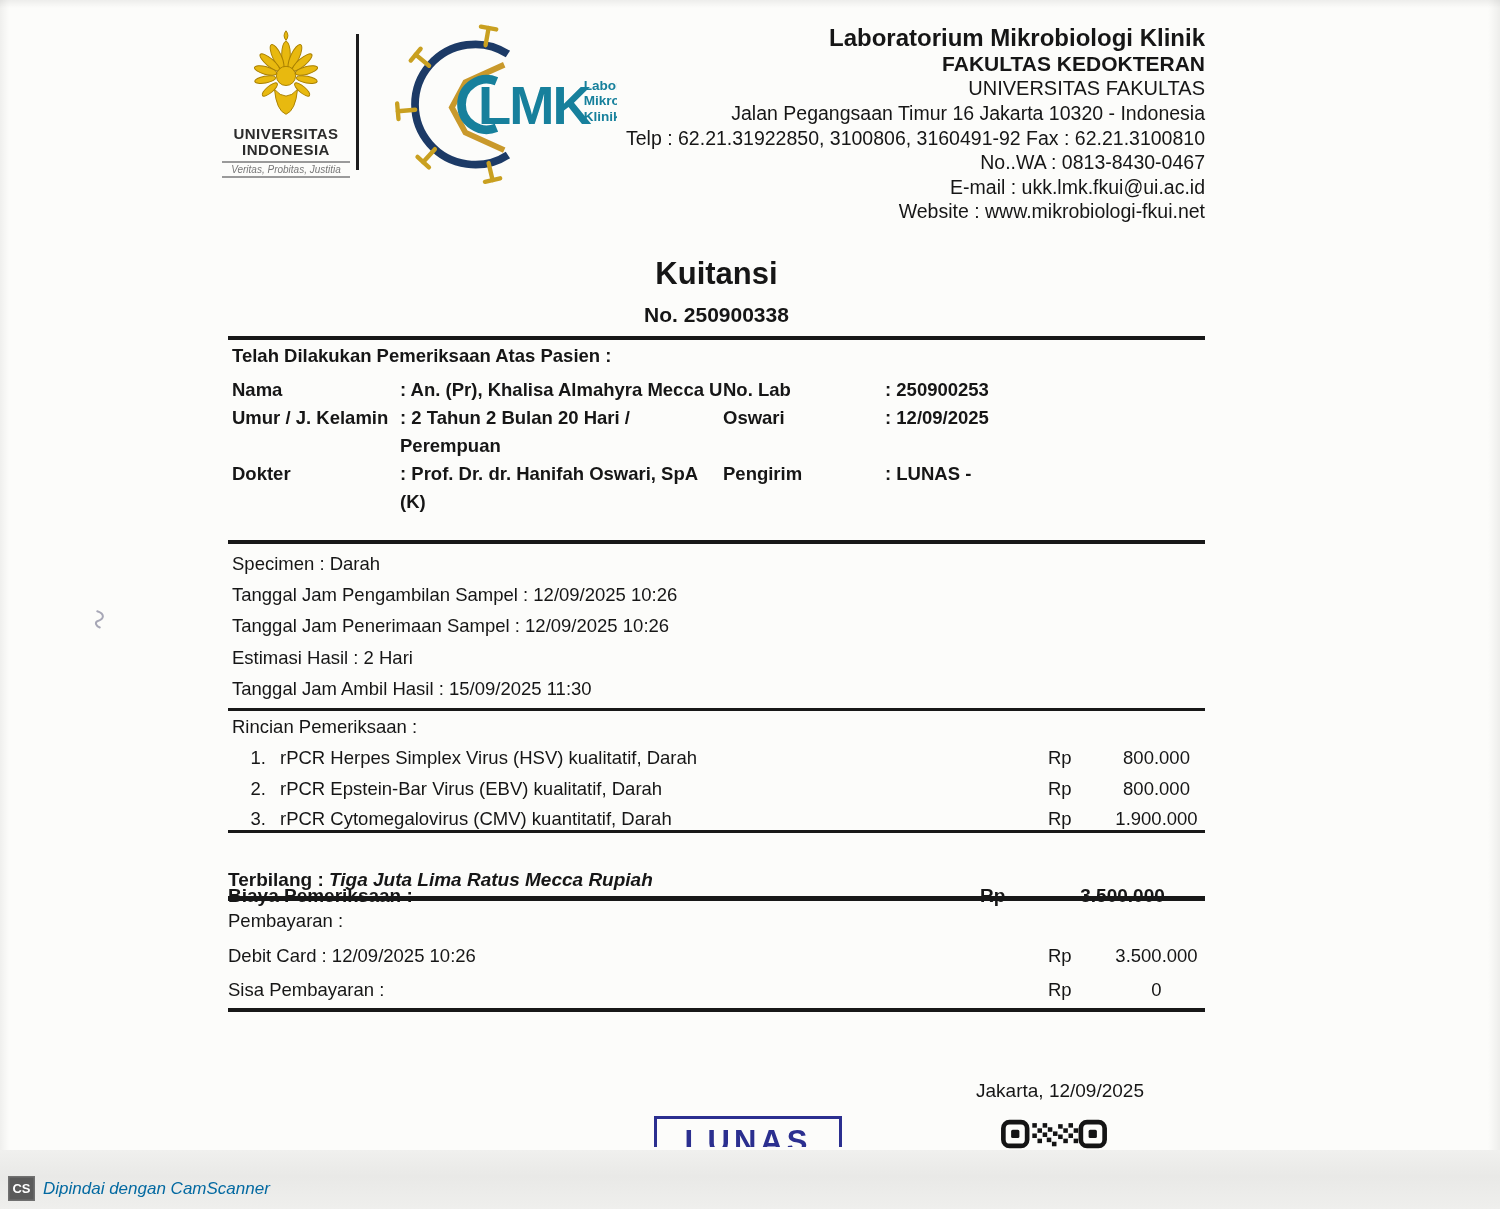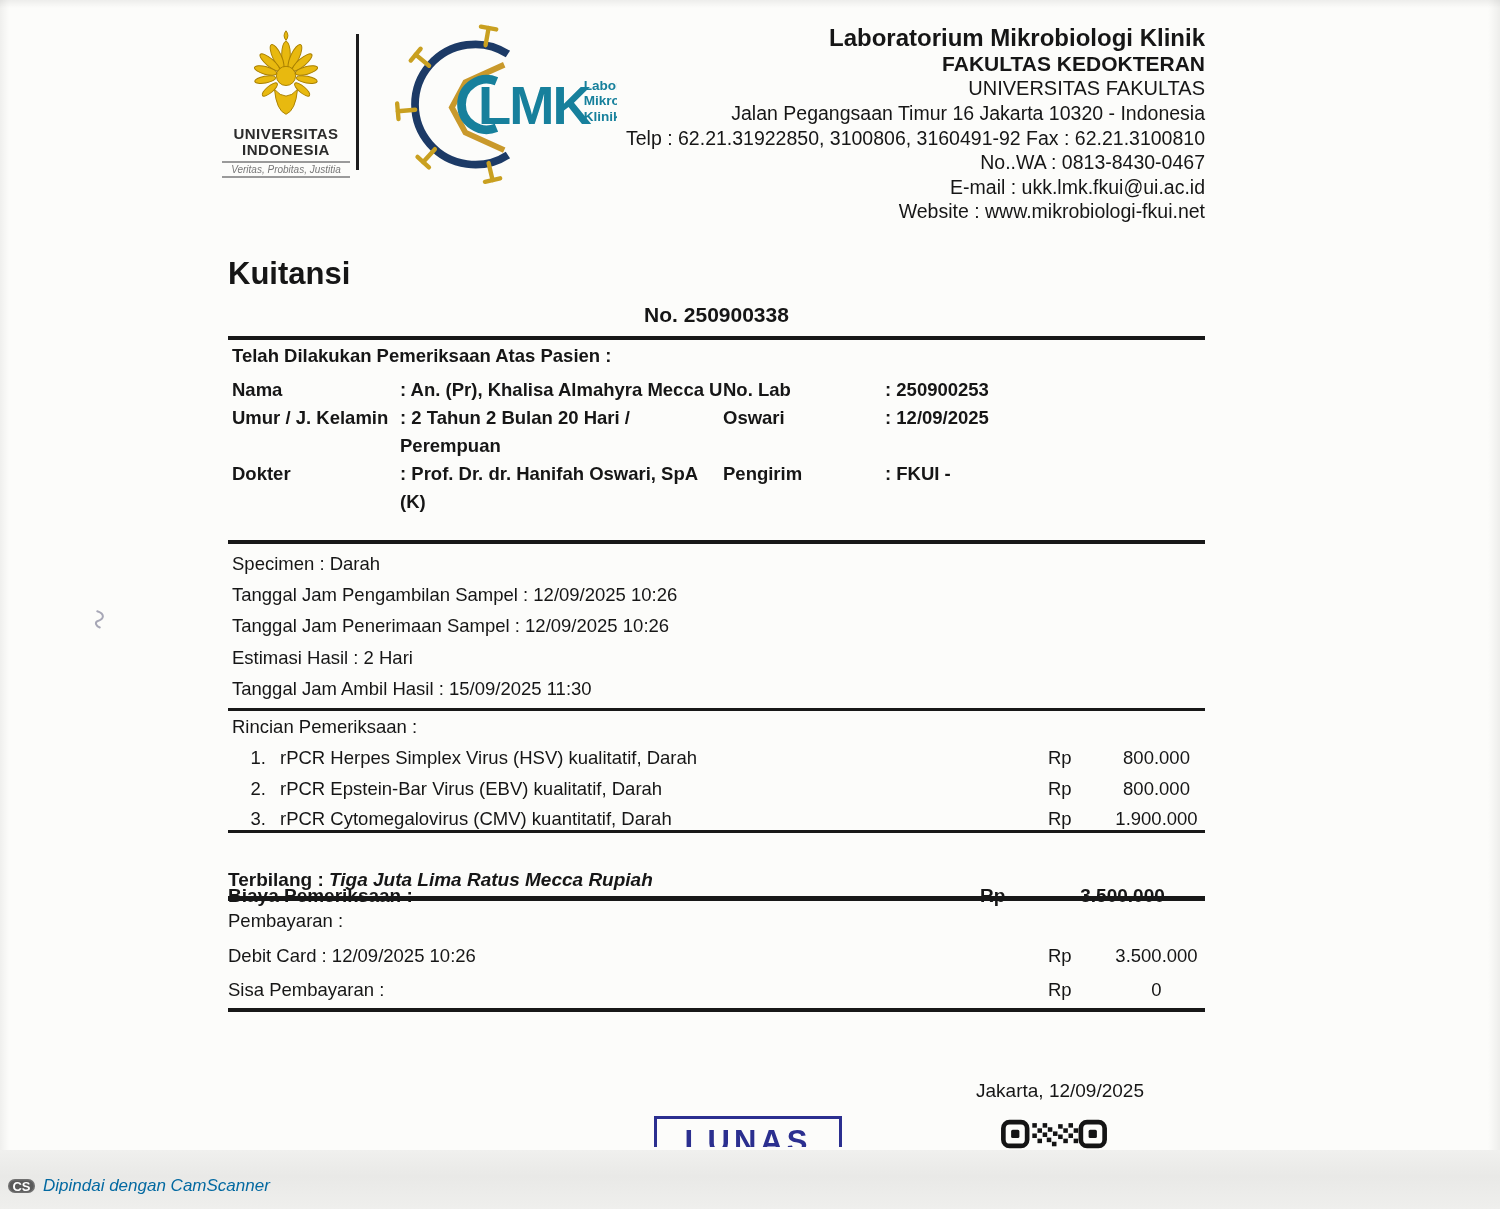--- a/index.html
+++ b/index.html
@@ -21,21 +21,21 @@
   .ui-motto{margin-top:3px;border-top:2px solid #9a9a9a;border-bottom:2px solid #9a9a9a;
         padding:1px 0;font-size:10px;color:#777;font-style:italic;line-height:11px;}
   .logo-divider{position:absolute;left:356px;top:34px;width:3px;height:136px;background:#1d1d1d;}
   .lmk-logo{position:absolute;left:372px;top:24px;}
   .letterhead-text{position:absolute;left:305px;top:24px;width:900px;text-align:right;}
   .lh1{font-size:24px;font-weight:700;line-height:27px;}
   .lh2{font-size:21px;font-weight:700;line-height:25px;}
   .lh3{font-size:20px;font-weight:400;line-height:25px;}
   .lh4{font-size:19.5px;font-weight:400;line-height:24.5px;}
 
-  .doc-title{position:absolute;left:228px;top:256px;width:977px;text-align:left;
+  .doc-title{position:absolute;left:228px;top:256px;width:977px;text-align:center;
         font-size:31px;font-weight:700;}
   .doc-number{position:absolute;left:228px;top:303px;width:977px;text-align:center;
         font-size:21px;font-weight:700;}
 
   .content{position:absolute;left:228px;top:336px;width:977px;height:690px;}
   .rule{position:absolute;left:0;width:977px;background:#181818;}
   .r1{top:0;height:4px;} .r2{top:204px;height:4px;} .r3{top:372px;height:3px;}
   .r4{top:494px;height:3px;} .r5{top:560px;height:5px;} .r6{top:672px;height:4px;}
 
   .intro{position:absolute;top:9px;left:4px;font-size:18.5px;font-weight:700;}
@@ -63,21 +63,21 @@
 
   .stamp-clip{position:absolute;left:654px;top:1116px;width:192px;height:31px;overflow:hidden;}
   .stamp-box{width:182px;height:58px;border:3px solid #2b2f8f;display:flex;justify-content:center;}
   .stamp-text{font-size:31px;font-weight:700;color:#2b2f8f;letter-spacing:4px;margin-top:5px;
         font-family:"Liberation Sans",sans-serif;}
 
   .qr{position:absolute;left:1000px;top:1119px;}
   .pen-mark{position:absolute;left:92px;top:610px;opacity:.75;}
 
   .camscanner{position:absolute;left:8px;top:1176px;display:flex;align-items:center;gap:8px;}
-  .cs-badge{width:27px;height:14px;background:#5a5a5a;border-radius:11px;color:#fff;
+  .cs-badge{width:27px;height:25px;background:#5a5a5a;border-radius:0;color:#fff;
         font-size:13px;font-weight:700;display:flex;align-items:center;justify-content:center;
         box-shadow:inset 0 0 0 1.5px #fff2;}
   .cs-note{font-family:Liberation Sans, sans-serif;font-style:italic;font-size:17px;color:#0369a1;}
 </style>
 </head>
 <body>
 
 <div class="page">
   <div class="edge-top"></div>
   <div class="edge-left"></div>
@@ -160,21 +160,21 @@
       <div>: 250900253</div>
 
       <div>Umur / J. Kelamin</div>
       <div>: 2 Tahun 2 Bulan 20 Hari / Perempuan</div>
       <div>Oswari</div>
       <div>: 12/09/2025</div>
 
       <div>Dokter</div>
       <div>: Prof. Dr. dr. Hanifah Oswari, SpA (K)</div>
       <div>Pengirim</div>
-      <div>: FKUI -</div>
+      <div>: LUNAS -</div>
     </div>
 
     <div class="rule r2"></div>
 
     <div class="specimen">
       <div>Specimen : Darah</div>
       <div>Tanggal Jam Pengambilan Sampel : 12/09/2025  10:26</div>
       <div>Tanggal Jam Penerimaan Sampel : 12/09/2025  10:26</div>
       <div>Estimasi Hasil : 2 Hari</div>
       <div>Tanggal Jam Ambil Hasil : 15/09/2025 11:30</div>

